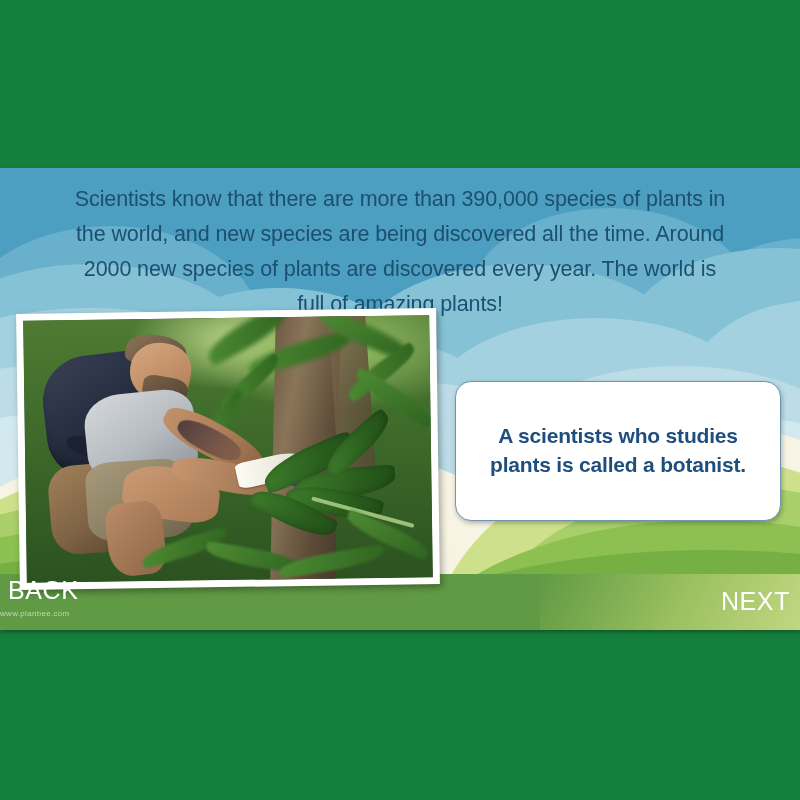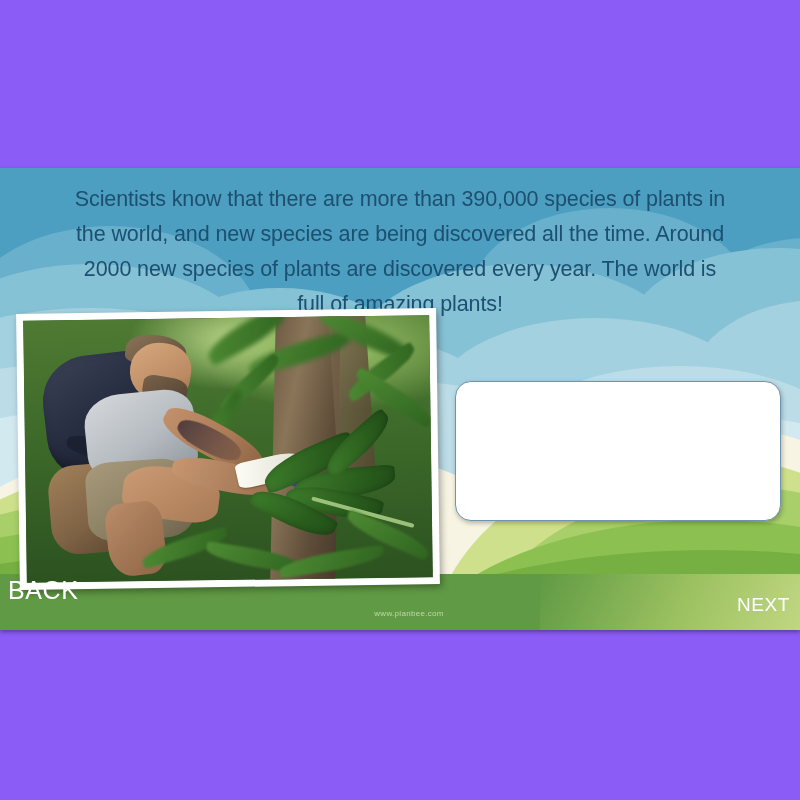--- a/index.html
+++ b/index.html
@@ -4,21 +4,21 @@
 <style>
   html,body{margin:0;padding:0;}
   body{
     width:800px;height:800px;
     background:#ffffff;
     font-family:"Liberation Sans", sans-serif;
     overflow:hidden;
   }
 
   
-  #stage{position:relative;width:800px;height:800px;background:#8b5cf6;}
+  #stage{position:relative;width:800px;height:800px;background:#15803d;}
 
   
   #slide{
     position:absolute;
     left:0px; top:168px;
     width:800px; height:462px;
     overflow:hidden;
     box-shadow:0 2px 4px rgba(0,0,0,.35);
     background:#4fa3c4;
   }
@@ -237,27 +237,27 @@
   }
 
   
   #back-button{
     position:absolute;left:8px;bottom:25px;
     color:#ffffff;font-size:25px;letter-spacing:.6px;
     cursor:pointer;
   }
   #next-button{
     position:absolute;right:10px;bottom:14px;
-    color:#ffffff;font-size:19px;letter-spacing:.6px;
+    color:#ffffff;font-size:25px;letter-spacing:.6px;
     cursor:pointer;
   }
   #watermark{
     position:absolute;left:0;right:0;bottom:12px;
-    text-align:center;color:#cfe0bb;font-size:8px;
-    letter-spacing:.3px;opacity:.85;padding-left:18px;
+    color:#cfe0bb;font-size:8px;
+    letter-spacing:.3px;opacity:.85;
   }
 </style>
 </head>
 <body>
 
 <div id="stage">
 
   <div id="slide">
 
     <div class="sky"></div>
@@ -344,20 +344,22 @@
         <div class="jg" style="left:70%;top:74%;width:26%;height:1.4%;background:#9bc07a;transform:rotate(16deg);border-radius:2px;"></div>
 
         <div class="jg leaf blur1" style="left:28%;top:84%;width:22%;height:7%;transform:rotate(-16deg);"></div>
         <div class="jg leaf-l leaf blur1" style="left:44%;top:88%;width:24%;height:7%;transform:rotate(10deg);"></div>
         <div class="jg leaf blur1" style="left:62%;top:90%;width:26%;height:7%;transform:rotate(-8deg);"></div>
         <div class="jg leaf-l leaf blur1" style="left:78%;top:80%;width:22%;height:7%;transform:rotate(24deg);"></div>
       </div>
     </div>
 
     <div id="dyk">
+      <div id="dyk-body">A scientists who studies
+plants is called a botanist.</div>
     </div>
 
     <div id="back-button">BACK</div>
 
     <div id="next-button">NEXT</div>
 
     <div id="watermark">www.planbee.com</div>
 
   </div>
 </div>

